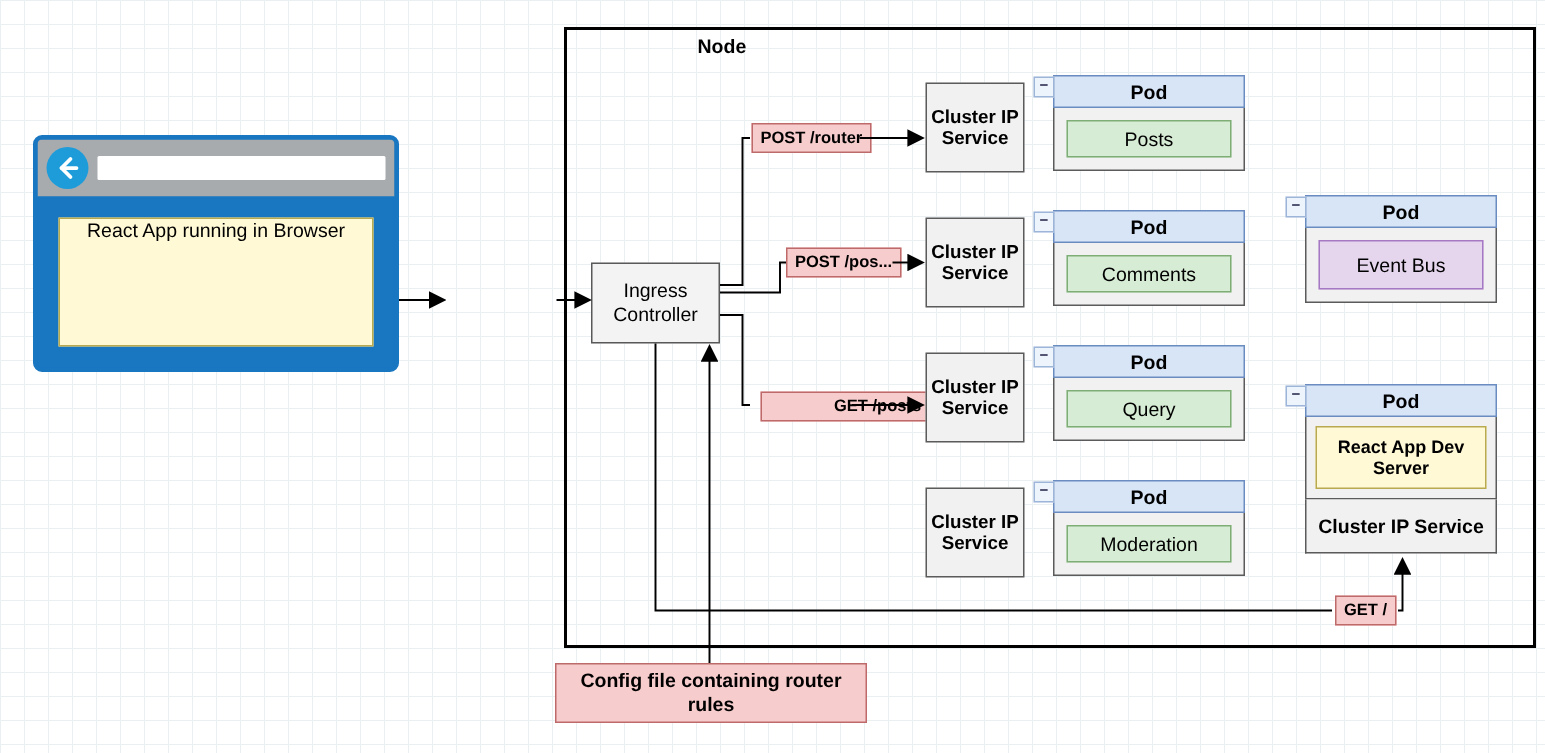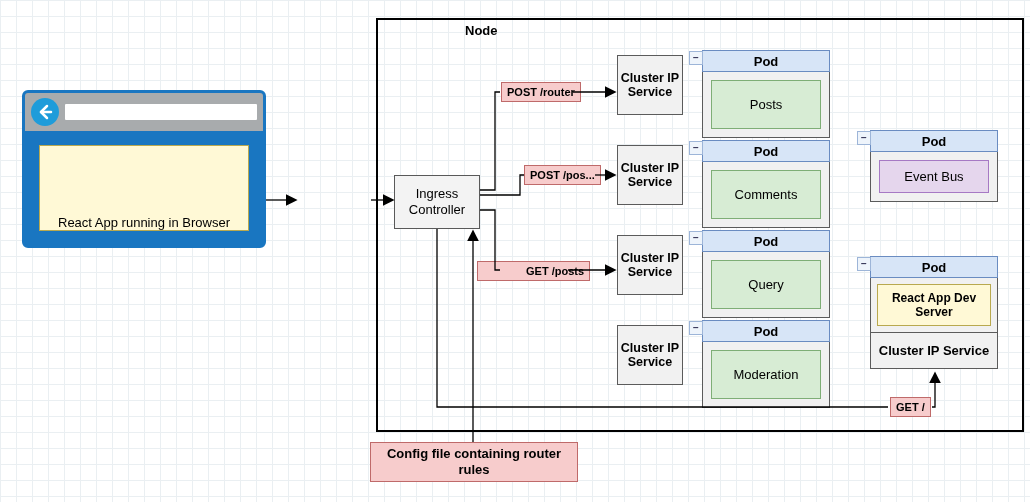--- a/index.html
+++ b/index.html
@@ -71,21 +71,21 @@
   }
   .browser-body {
     background:#1976c1;
     height: calc(100% - 38px);
     padding: 14px;
   }
   .browser-inner {
     background:#fff9d6;
     border:1px solid #b9a94f;
     width:100%; height:100%;
-    display:flex; align-items:flex-end; justify-content:center;
+    display:flex; align-items:flex-start; justify-content:center;
     text-align:center;
   }
 
   
   .node-frame {
     position:absolute;
     left: 376px; top: 18px;
     width: 648px; height: 414px;
     border: 2px solid #000;
     background: transparent;
@@ -142,21 +142,21 @@
     border:1px solid #5b5b5b;
     border-top:none;
     padding:8px;
     display:flex; align-items:center; justify-content:center;
     text-align:center;
   }
   .pod-inner-green {
     background:#d7ecd4;
     border:1px solid #7eae76;
     width:100%;
-    padding:16px 4px;
+    padding:4px 4px;
   }
   .pod-inner-purple {
     background:#e5d6ed;
     border:1px solid #a679c4;
     width:100%;
     padding:8px 4px;
   }
   .pod-inner-yellow {
     background:#fff9d6;
     border:1px solid #b9a94f;
@@ -218,21 +218,21 @@
   <div class="box ingress">
     <span>Ingress Controller</span>
   </div>
 
   <div class="box cfg-box">
     <span>Config file containing router rules</span>
   </div>
 
   <div class="route" style="left:501px; top:82px;">POST /router</div>
   <div class="route" style="left:524px; top:165px;">POST /pos...</div>
-  <div class="route" style="left:477px; top:261px;padding-left:48px;">GET /posts</div>
+  <div class="route" style="left:507px; top:261px;padding-left:48px;">GET /posts</div>
   <div class="route" style="left:890px; top:397px;">GET /</div>
 
   <div class="cis" style="left:617px; top:55px;">
       <span>Cluster IP Service</span>
     </div>
   <div class="cis" style="left:617px; top:145px;">
       <span>Cluster IP Service</span>
     </div>
   <div class="cis" style="left:617px; top:235px;">
       <span>Cluster IP Service</span>

